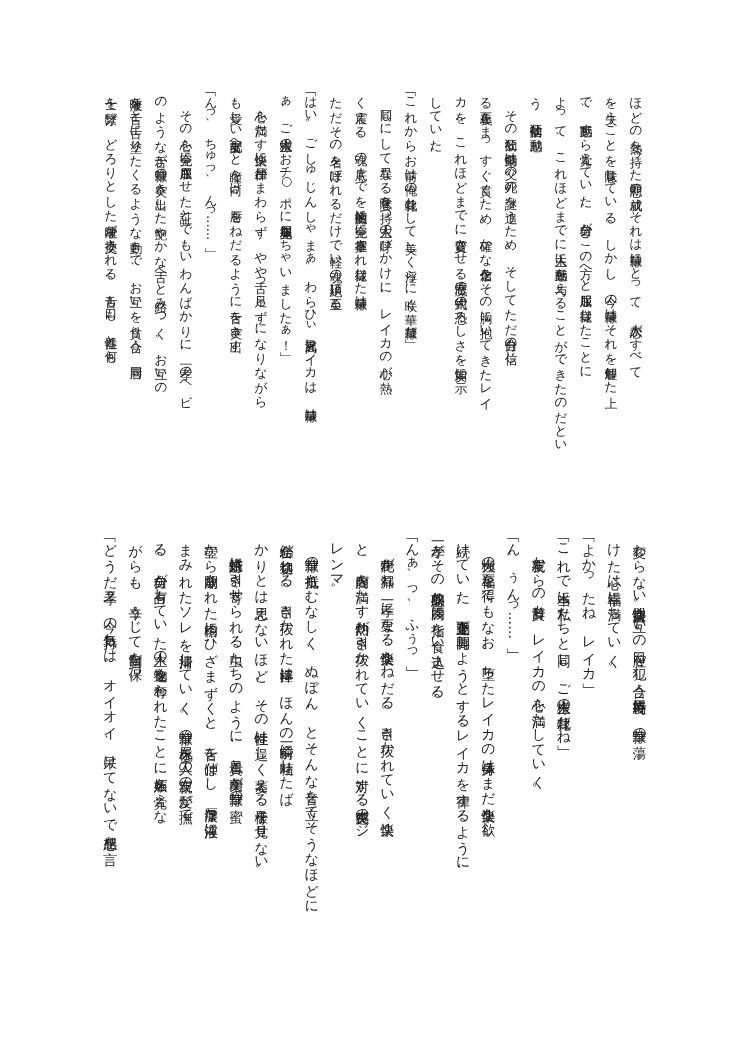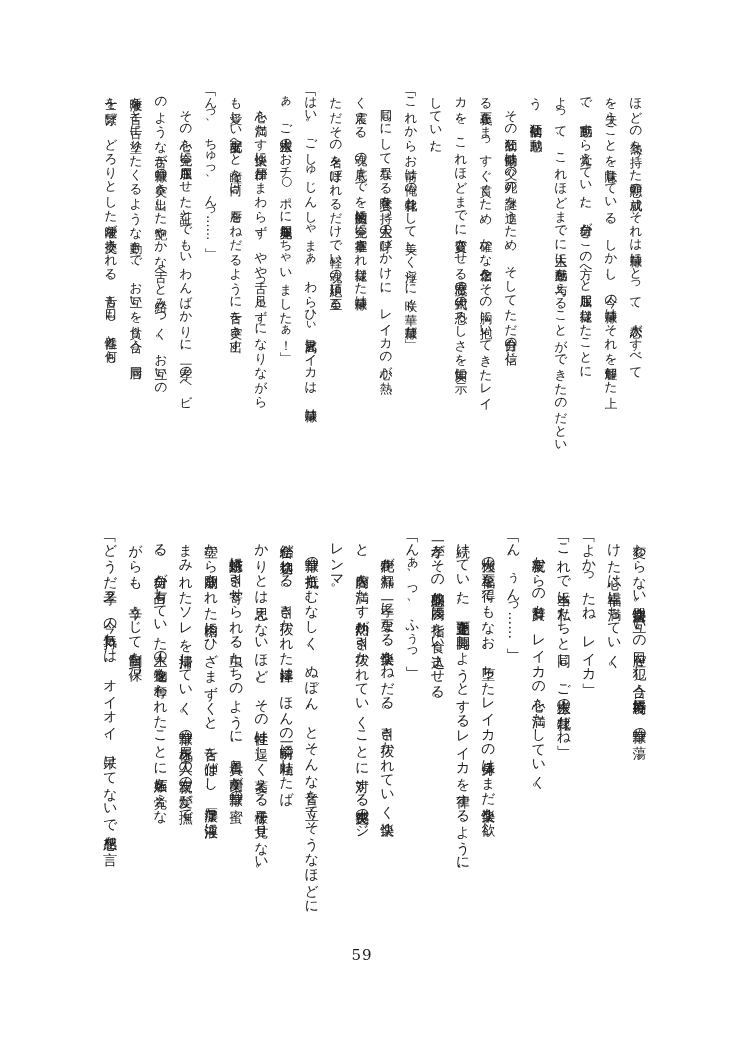--- a/index.html
+++ b/index.html
@@ -104,15 +104,14 @@
       <p>結合が途切れる。引き抜かれた淫棒は、ほんの一瞬前に吐精したば</p>
       <p>かりとは思えないほど。その牡性は逞しく萎える様子を見せない。</p>
       <p>　誘蛾灯に引き寄せられる虫たちのように、風貴と美南が隷華の蜜</p>
       <p>壺から開放された肉槍にひざまずくと、舌を伸ばし、濃厚な淫液に</p>
       <p>まみれたソレを清掃していく。隷華の桃尻を二人の親友の髪が撫で</p>
       <p>る。自分が占有していた主人の逸物を奪われたことに嫉妬を覚えな</p>
       <p>がらも、辛うじて自制を保つ。</p>
       <p>「どうだ孝二？　今の気持ちは。オイオイ、呆けてないで感想を言</p>
     </div>
 
-  <div class="page-number">59</div>
 
 </div>
 
 </body></html>

